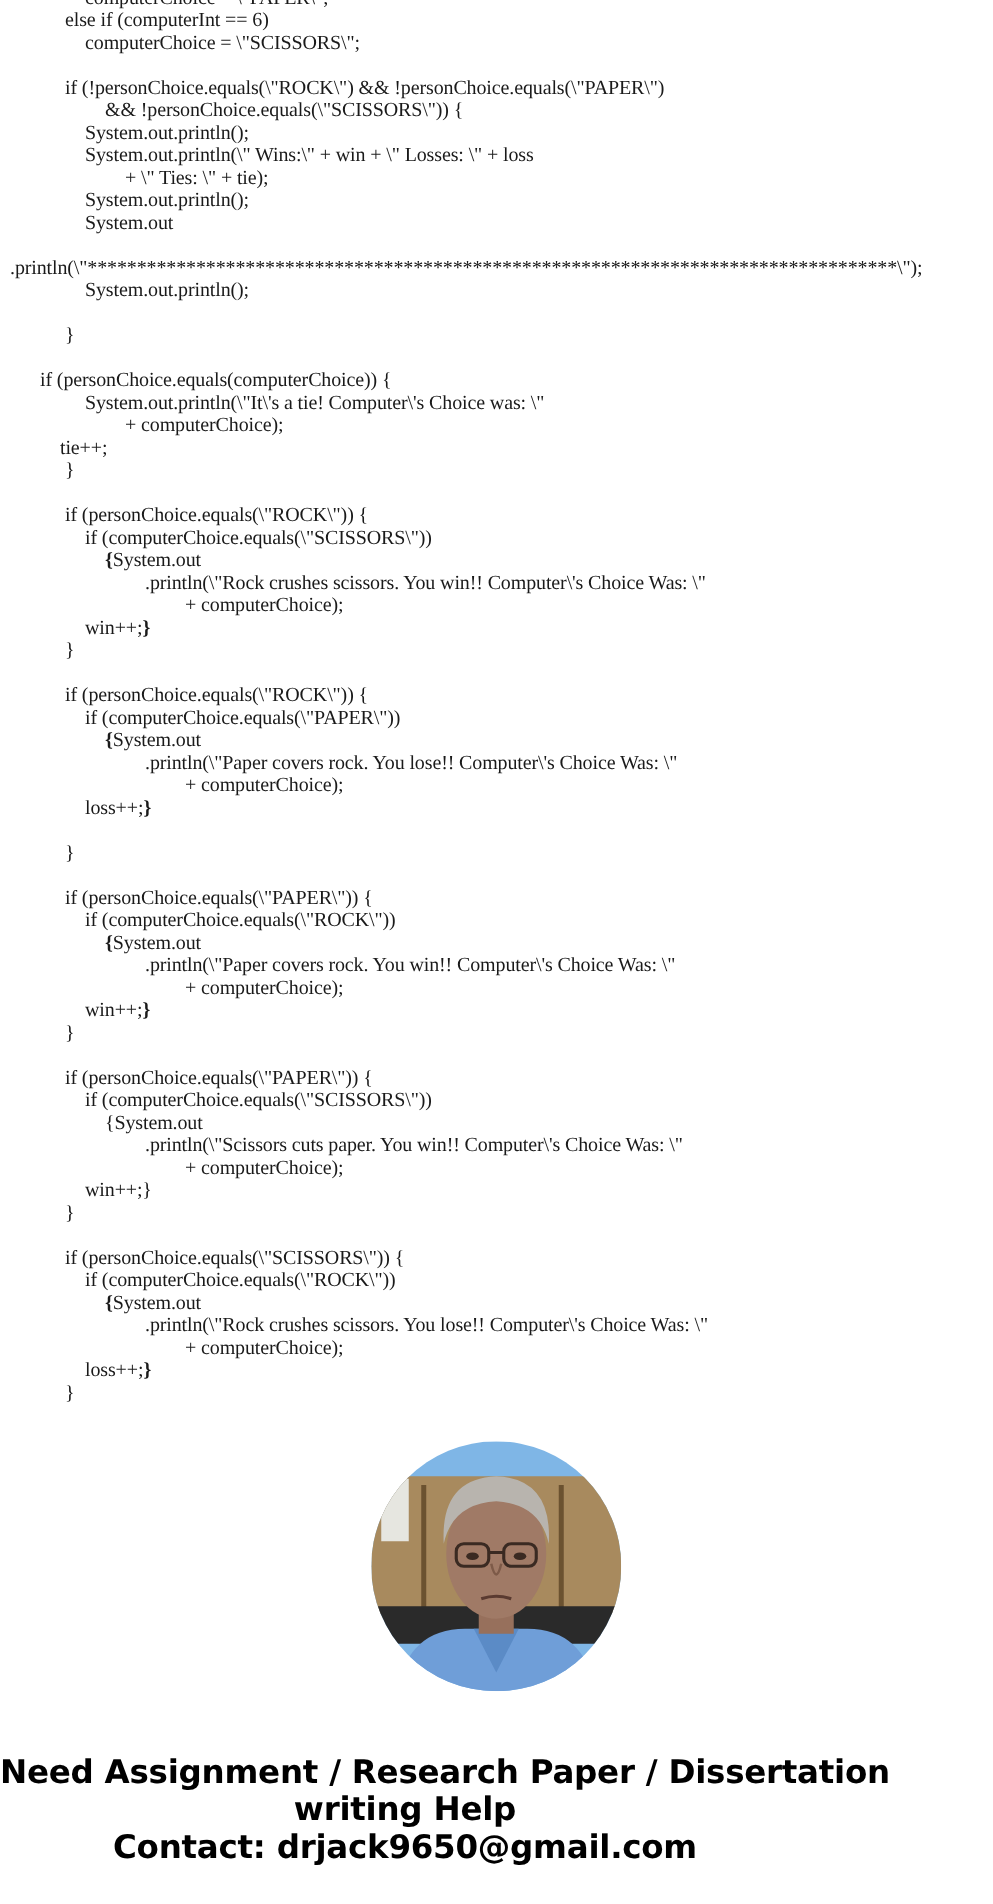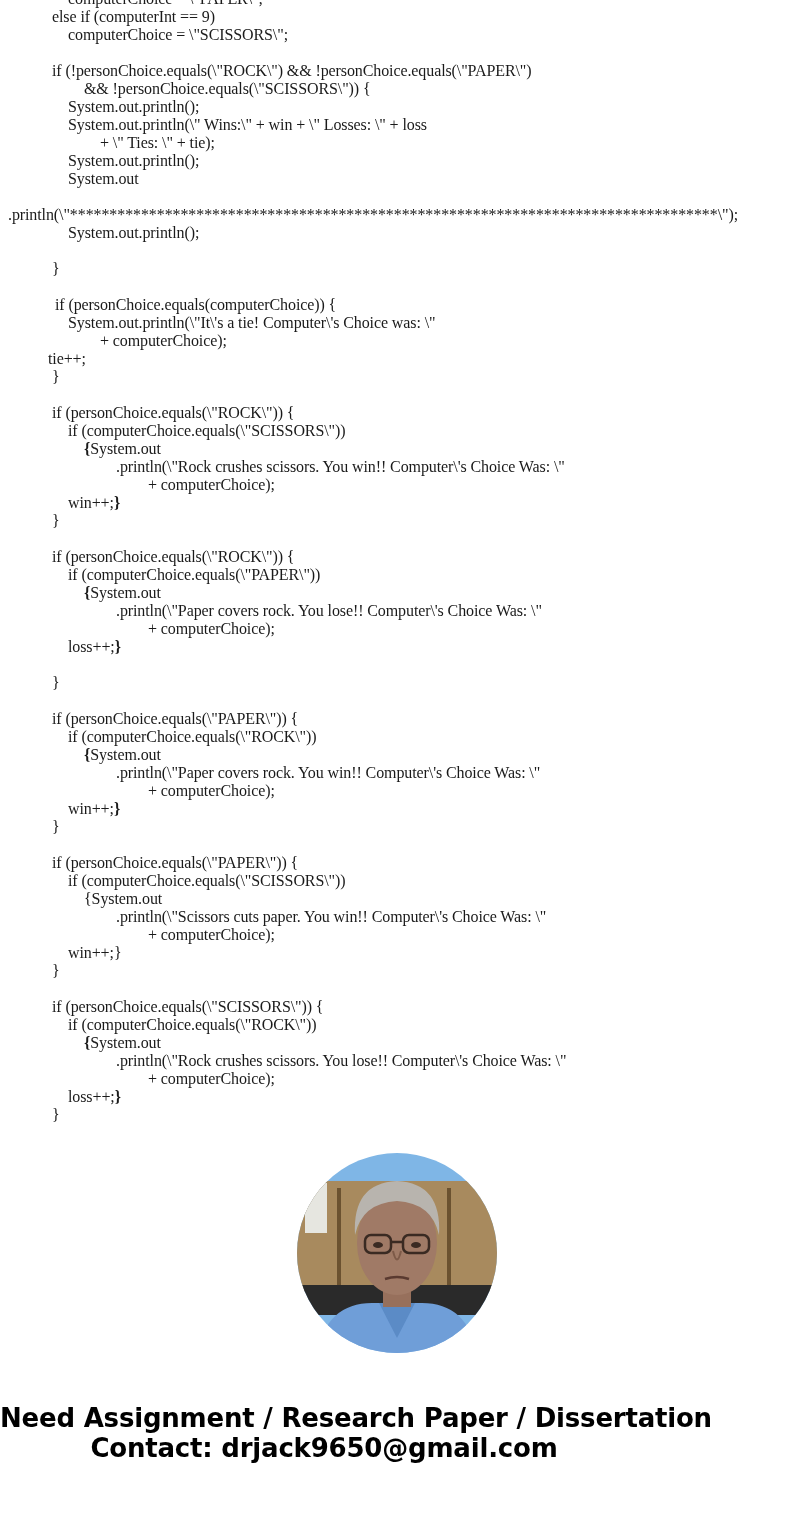--- a/index.html
+++ b/index.html
@@ -53,37 +53,37 @@
     color: #000;
     letter-spacing: -0.2px;
   }
   #promo div { white-space: nowrap; }
 </style>
 </head>
 <body>
 
 <div id="code">
     <div class="code-line" style="padding-left: 68px;"><span>computerChoice = \"PAPER\";</span></div>
-    <div class="code-line" style="padding-left: 52px;"><span>else if (computerInt == 9)</span></div>
+    <div class="code-line" style="padding-left: 52px;"><span>else if (computerInt == 6)</span></div>
     <div class="code-line" style="padding-left: 68px;"><span>computerChoice = \"SCISSORS\";</span></div>
     <div class="code-line" style="padding-left: 0px;"></div>
     <div class="code-line" style="padding-left: 52px;"><span>if (!personChoice.equals(\"ROCK\") &amp;&amp; !personChoice.equals(\"PAPER\")</span></div>
     <div class="code-line" style="padding-left: 84px;"><span>&amp;&amp; !personChoice.equals(\"SCISSORS\")) {</span></div>
     <div class="code-line" style="padding-left: 68px;"><span>System.out.println();</span></div>
     <div class="code-line" style="padding-left: 68px;"><span>System.out.println(\" Wins:\" + win + \" Losses: \" + loss</span></div>
     <div class="code-line" style="padding-left: 100px;"><span>+ \" Ties: \" + tie);</span></div>
     <div class="code-line" style="padding-left: 68px;"><span>System.out.println();</span></div>
     <div class="code-line" style="padding-left: 68px;"><span>System.out</span></div>
     <div class="code-line" style="padding-left: 0px;"></div>
     <div class="code-line" style="padding-left: 8px;"><span>.println(\"**********************************************************************************\");</span></div>
     <div class="code-line" style="padding-left: 68px;"><span>System.out.println();</span></div>
     <div class="code-line" style="padding-left: 0px;"></div>
     <div class="code-line" style="padding-left: 52px;"><span>}</span></div>
     <div class="code-line" style="padding-left: 0px;"></div>
-    <div class="code-line" style="padding-left: 32px; margin-left: 23px;"><span>if (personChoice.equals(computerChoice)) {</span></div>
+    <div class="code-line" style="padding-left: 32px;"><span>if (personChoice.equals(computerChoice)) {</span></div>
     <div class="code-line" style="padding-left: 68px;"><span>System.out.println(\"It\'s a tie! Computer\'s Choice was: \"</span></div>
     <div class="code-line" style="padding-left: 100px;"><span>+ computerChoice);</span></div>
     <div class="code-line" style="padding-left: 48px;"><span>tie++;</span></div>
     <div class="code-line" style="padding-left: 52px;"><span>}</span></div>
     <div class="code-line" style="padding-left: 0px;"></div>
     <div class="code-line" style="padding-left: 52px;"><span>if (personChoice.equals(\"ROCK\")) {</span></div>
     <div class="code-line" style="padding-left: 68px;"><span>if (computerChoice.equals(\"SCISSORS\"))</span></div>
     <div class="code-line" style="padding-left: 84px;"><b>{</b><span>System.out</span></div>
     <div class="code-line" style="padding-left: 116px;"><span>.println(\"Rock crushes scissors. You win!! Computer\'s Choice Was: \"</span></div>
     <div class="code-line" style="padding-left: 148px;"><span>+ computerChoice);</span></div>
@@ -142,14 +142,15 @@
     <line x1="94" y1="89" x2="106" y2="89" stroke="#3a2a22" stroke-width="2.5"></line>
     <ellipse cx="81" cy="92" rx="5" ry="3" fill="#3a2a22"></ellipse>
     <ellipse cx="119" cy="92" rx="5" ry="3" fill="#3a2a22"></ellipse>
     <path d="M96 98 Q100 115 104 98" fill="none" stroke="#7d5a48" stroke-width="2"></path>
     <path d="M88 126 Q100 122 112 126" fill="none" stroke="#5a3a30" stroke-width="2.5"></path>
   </svg>
 </div>
 
 <div id="promo">
   <div>Need Assignment / Research Paper / Dissertation</div>
+  <div>writing Help</div>
   <div>Contact: drjack9650@gmail.com</div>
 </div>
 
 </body></html>

